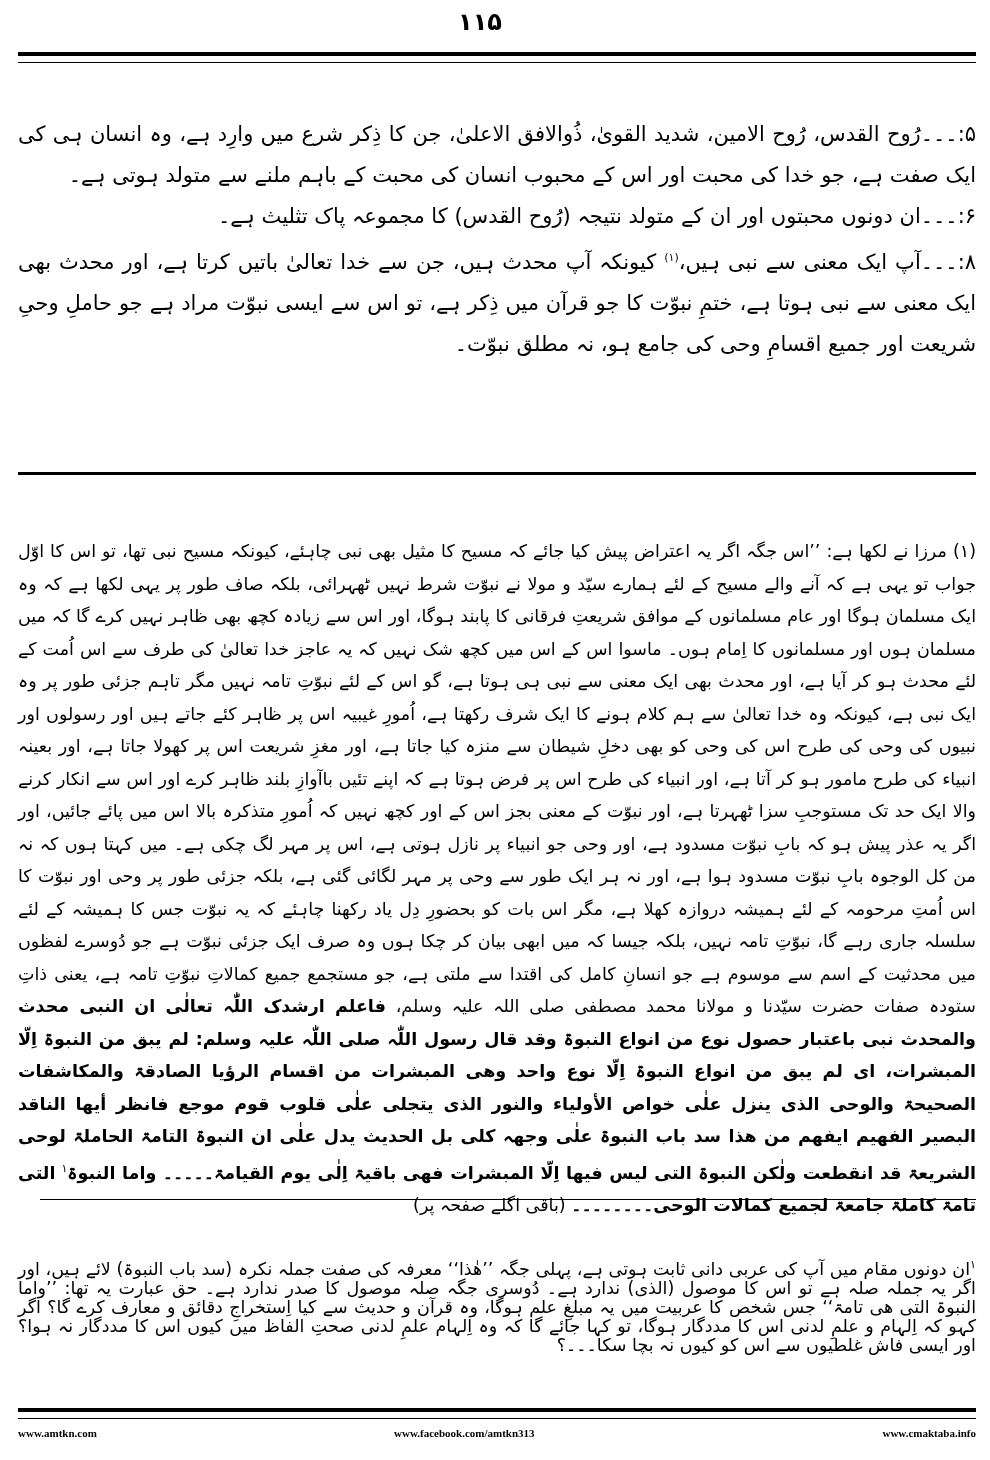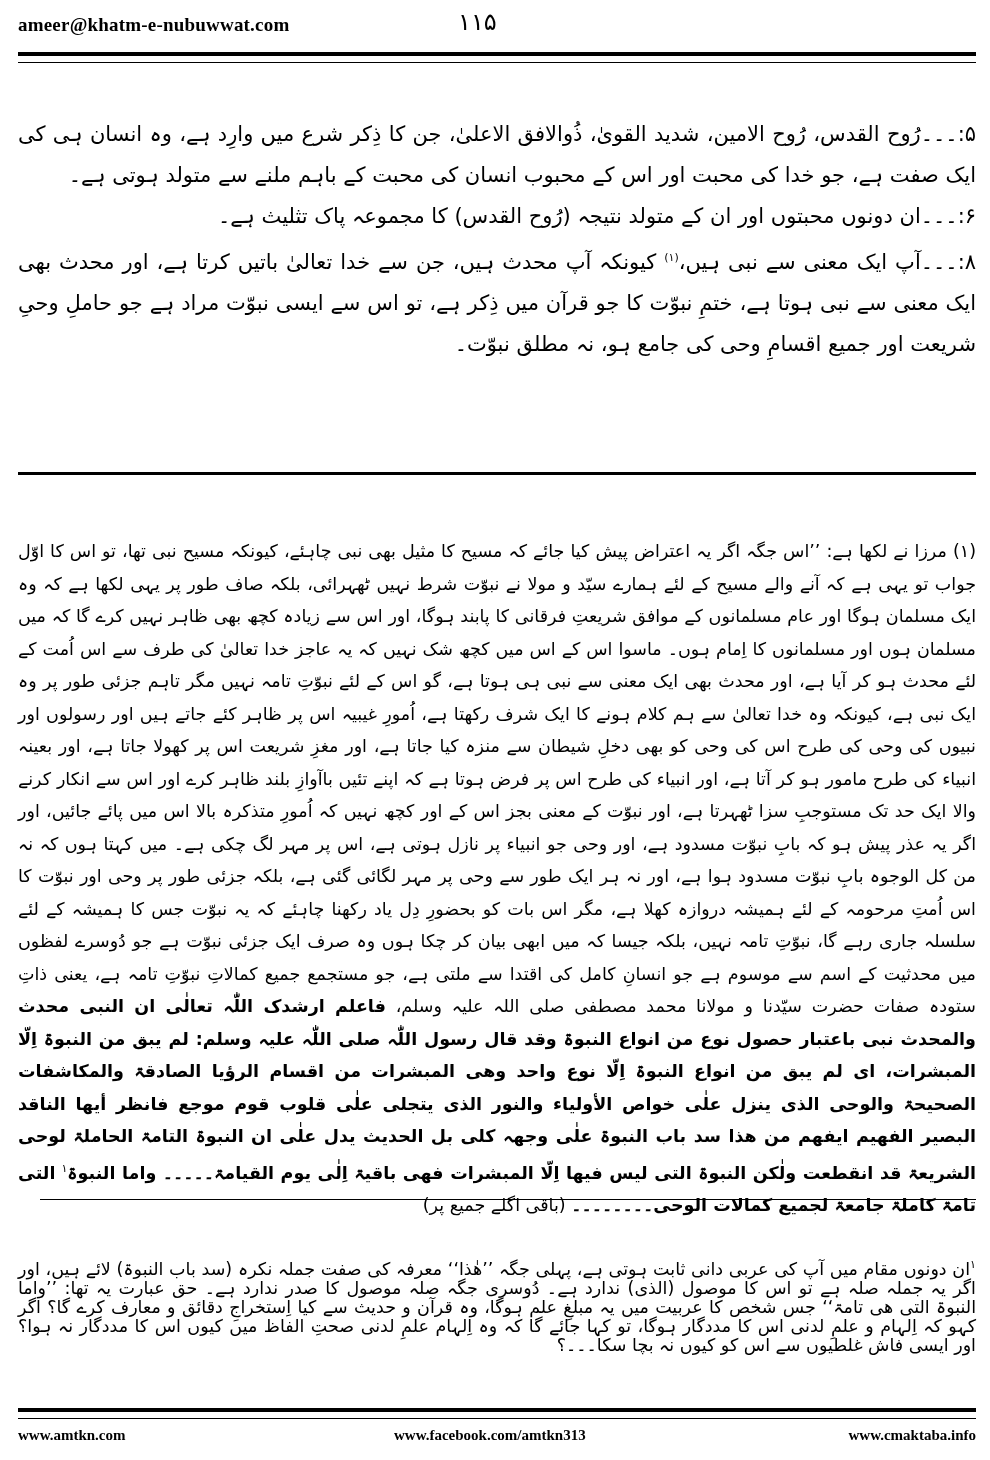--- a/index.html
+++ b/index.html
@@ -1,45 +1,44 @@
 <!DOCTYPE html>
 <html><head>
 <meta charset="utf-8">
 <style>
   html, body { margin: 0; padding: 0; background: #ffffff; }
   body { width: 990px; height: 1460px; position: relative; overflow: hidden; color: #000; font-family: "DejaVu Serif", serif; }
   .header { position: absolute; top: 8px; left: 18px; right: 14px; height: 34px; }
   .email { position: absolute; left: 0; top: 6px; font-family: "Liberation Serif", serif; font-weight: bold; font-size: 19px; letter-spacing: 0.2px; }
-  .pageno { position: absolute; left: 440px; top: 0; font-family: "DejaVu Sans", sans-serif; font-weight: normal; font-size: 24px; }
+  .pageno { position: absolute; left: 440px; top: 0; font-family: "DejaVu Sans", sans-serif; font-weight: bold; font-size: 24px; }
   .title { position: absolute; right: 0; top: 2px; direction: rtl; font-family: "DejaVu Sans", sans-serif; font-size: 21px; white-space: nowrap; }
   .dbl-rule { position: absolute; left: 18px; right: 14px; height: 6px; border-top: 4px solid #000; border-bottom: 1.5px solid #000; }
   .rule-top { top: 52px; }
   .single-rule { position: absolute; left: 18px; right: 14px; border-top: 3px solid #000; }
   .thin-rule { position: absolute; left: 40px; right: 14px; border-top: 1.5px solid #000; }
   .block { position: absolute; left: 18px; right: 14px; direction: rtl; text-align: justify; margin-top: 48px; }
   .main { top: 66px; font-family: "DejaVu Sans", sans-serif; font-size: 21px; line-height: 41px; }
   .main p { margin: 0; }
   .foot { top: 487px; font-family: "DejaVu Sans", sans-serif; font-size: 17.5px; line-height: 32.5px; }
   .foot p { margin: 0; }
   .arabic { font-weight: bold; }
   .sub { top: 1207px; font-family: "DejaVu Sans", sans-serif; font-size: 17.5px; line-height: 19px; }
   .sub p { margin: 0; }
   .rule-bottom { top: 1408px; }
-  .footer { position: absolute; top: 1427px; left: 18px; right: 14px; height: 20px; font-family: "Liberation Serif", serif; font-weight: bold; font-size: 15px; }
+  .footer { position: absolute; top: 1427px; left: 18px; right: 14px; height: 20px; font-family: "Liberation Serif", serif; font-weight: bold; font-size: 11px; }
   .footer a { color: #000; text-decoration: none; position: absolute; top: 0; }
   .f1 { left: 0; }
   .f2 { left: 376px; font-family: Liberation Serif, serif; }
   .f3 { right: 0; }
   .sup { font-size: 11px; vertical-align: super; }
 </style>
 </head>
 <body>
 
 <div class="header">
-  <span class="email">ameer@khatm-e-nubuwwat.com</span>
   <span class="pageno">۱۱۵</span>
 </div>
 
 <div class="dbl-rule rule-top"></div>
 
 <div class="block main">
   <p>۵:۔۔۔رُوح القدس، رُوح الامین، شدید القویٰ، ذُوالافق الاعلیٰ، جن کا ذِکر شرع میں وارِد ہے، وہ انسان ہی کی ایک صفت ہے، جو خدا کی محبت اور اس کے محبوب انسان کی محبت کے باہم ملنے سے متولد ہوتی ہے۔</p>
   <p>۶:۔۔۔ان دونوں محبتوں اور ان کے متولد نتیجہ (رُوح القدس) کا مجموعہ پاک تثلیث ہے۔</p>
   <p>
     <span>۸:۔۔۔آپ ایک معنی سے نبی ہیں،</span><span class="sup">(۱)</span>
@@ -47,21 +46,21 @@
   </p>
 </div>
 
 <div class="single-rule" style="top:472px;"></div>
 
 <div class="block foot">
   <p>
     <span>(۱) مرزا نے لکھا ہے: ’’اس جگہ اگر یہ اعتراض پیش کیا جائے کہ مسیح کا مثیل بھی نبی چاہئے، کیونکہ مسیح نبی تھا، تو اس کا اوّل جواب تو یہی ہے کہ آنے والے مسیح کے لئے ہمارے سیّد و مولا نے نبوّت شرط نہیں ٹھہرائی، بلکہ صاف طور پر یہی لکھا ہے کہ وہ ایک مسلمان ہوگا اور عام مسلمانوں کے موافق شریعتِ فرقانی کا پابند ہوگا، اور اس سے زیادہ کچھ بھی ظاہر نہیں کرے گا کہ میں مسلمان ہوں اور مسلمانوں کا اِمام ہوں۔ ماسوا اس کے اس میں کچھ شک نہیں کہ یہ عاجز خدا تعالیٰ کی طرف سے اس اُمت کے لئے محدث ہو کر آیا ہے، اور محدث بھی ایک معنی سے نبی ہی ہوتا ہے، گو اس کے لئے نبوّتِ تامہ نہیں مگر تاہم جزئی طور پر وہ ایک نبی ہے، کیونکہ وہ خدا تعالیٰ سے ہم کلام ہونے کا ایک شرف رکھتا ہے، اُمورِ غیبیہ اس پر ظاہر کئے جاتے ہیں اور رسولوں اور نبیوں کی وحی کی طرح اس کی وحی کو بھی دخلِ شیطان سے منزہ کیا جاتا ہے، اور مغزِ شریعت اس پر کھولا جاتا ہے، اور بعینہ انبیاء کی طرح مامور ہو کر آتا ہے، اور انبیاء کی طرح اس پر فرض ہوتا ہے کہ اپنے تئیں باآوازِ بلند ظاہر کرے اور اس سے انکار کرنے والا ایک حد تک مستوجبِ سزا ٹھہرتا ہے، اور نبوّت کے معنی بجز اس کے اور کچھ نہیں کہ اُمورِ متذکرہ بالا اس میں پائے جائیں، اور اگر یہ عذر پیش ہو کہ بابِ نبوّت مسدود ہے، اور وحی جو انبیاء پر نازل ہوتی ہے، اس پر مہر لگ چکی ہے۔ میں کہتا ہوں کہ نہ من کل الوجوہ بابِ نبوّت مسدود ہوا ہے، اور نہ ہر ایک طور سے وحی پر مہر لگائی گئی ہے، بلکہ جزئی طور پر وحی اور نبوّت کا اس اُمتِ مرحومہ کے لئے ہمیشہ دروازہ کھلا ہے، مگر اس بات کو بحضورِ دِل یاد رکھنا چاہئے کہ یہ نبوّت جس کا ہمیشہ کے لئے سلسلہ جاری رہے گا، نبوّتِ تامہ نہیں، بلکہ جیسا کہ میں ابھی بیان کر چکا ہوں وہ صرف ایک جزئی نبوّت ہے جو دُوسرے لفظوں میں محدثیت کے اسم سے موسوم ہے جو انسانِ کامل کی اقتدا سے ملتی ہے، جو مستجمع جمیع کمالاتِ نبوّتِ تامہ ہے، یعنی ذاتِ ستودہ صفات حضرت سیّدنا و مولانا محمد مصطفی صلی اللہ علیہ وسلم،</span>
     <span class="arabic">فاعلم ارشدک اللّٰہ تعالٰی ان النبی محدث والمحدث نبی باعتبار حصول نوع من انواع النبوۃ وقد قال رسول اللّٰہ صلی اللّٰہ علیہ وسلم: لم یبق من النبوۃ اِلّا المبشرات، ای لم یبق من انواع النبوۃ اِلّا نوع واحد وھی المبشرات من اقسام الرؤیا الصادقۃ والمکاشفات الصحیحۃ والوحی الذی ینزل علٰی خواص الأولیاء والنور الذی یتجلی علٰی قلوب قوم موجع فانظر أیھا الناقد البصیر الفھیم ایفھم من ھذا سد باب النبوۃ علٰی وجھہ کلی بل الحدیث یدل علٰی ان النبوۃ التامۃ الحاملۃ لوحی الشریعۃ قد انقطعت ولٰکن النبوۃ التی لیس فیھا اِلّا المبشرات فھی باقیۃ اِلٰی یوم القیامۃ۔۔۔۔۔ واما النبوۃ</span><span class="sup">۱</span>
     <span class="arabic">التی تامۃ کاملۃ جامعۃ لجمیع کمالات الوحی۔۔۔۔۔۔۔۔</span>
-    <span>(باقی اگلے جمیع پر)</span>
+    <span>(باقی اگلے صفحہ پر)</span>
   </p>
 </div>
 
 <div class="thin-rule" style="top:1199px;"></div>
 
 <div class="block sub">
   <p>
     <span class="sup">۱</span><span>ان دونوں مقام میں آپ کی عربی دانی ثابت ہوتی ہے، پہلی جگہ ’’ھٰذا‘‘ معرفہ کی صفت جملہ نکرہ (سد باب النبوۃ) لائے ہیں، اور اگر یہ جملہ صلہ ہے تو اس کا موصول (الذی) ندارد ہے۔ دُوسری جگہ صلہ موصول کا صدر ندارد ہے۔ حق عبارت یہ تھا: ’’واما النبوۃ التی ھی تامۃ‘‘ جس شخص کا عربیت میں یہ مبلغِ علم ہوگا، وہ قرآن و حدیث سے کیا اِستخراجِ دقائق و معارف کرے گا؟ اگر کہو کہ اِلہام و علمِ لدنی اس کا مددگار ہوگا، تو کہا جائے گا کہ وہ اِلہام علمِ لدنی صحتِ الفاظ میں کیوں اس کا مددگار نہ ہوا؟ اور ایسی فاش غلطیوں سے اس کو کیوں نہ بچا سکا۔۔۔؟</span>
   </p>
 </div>

